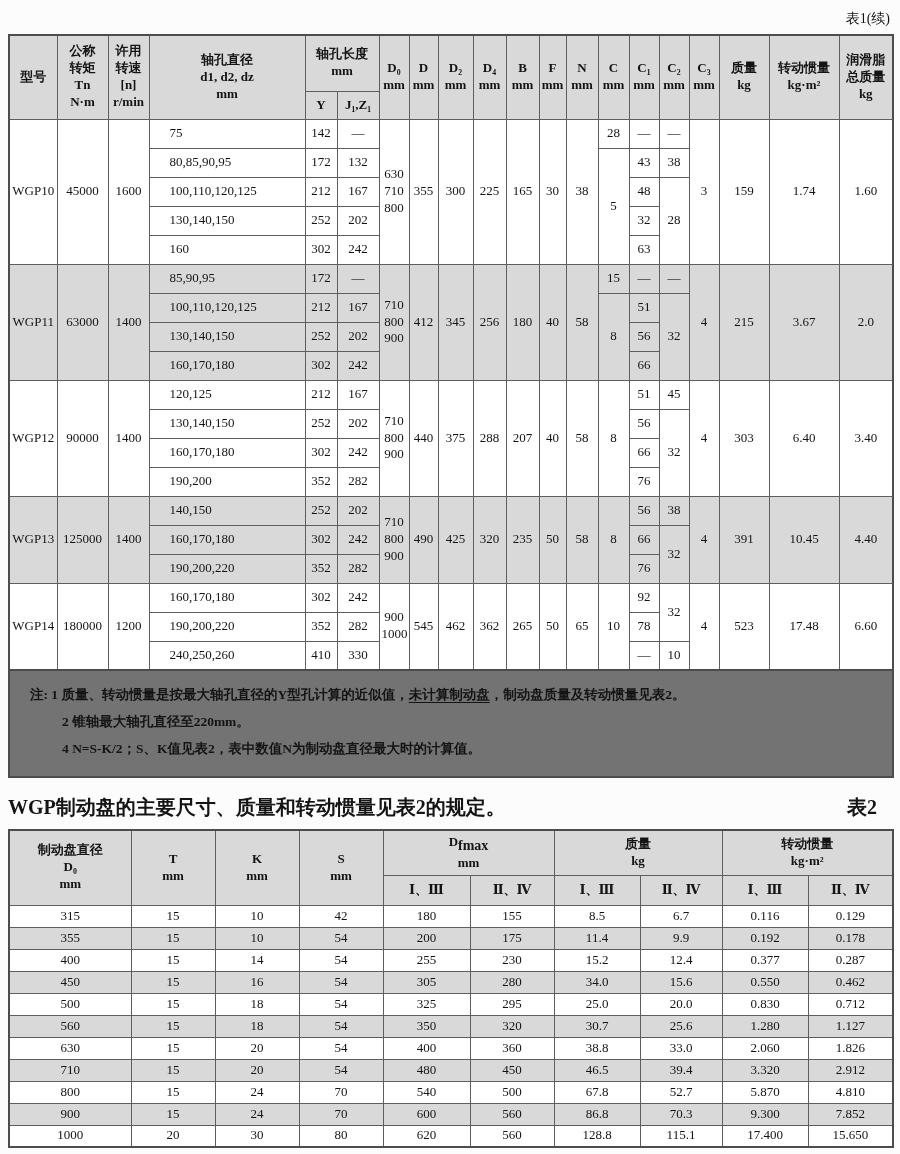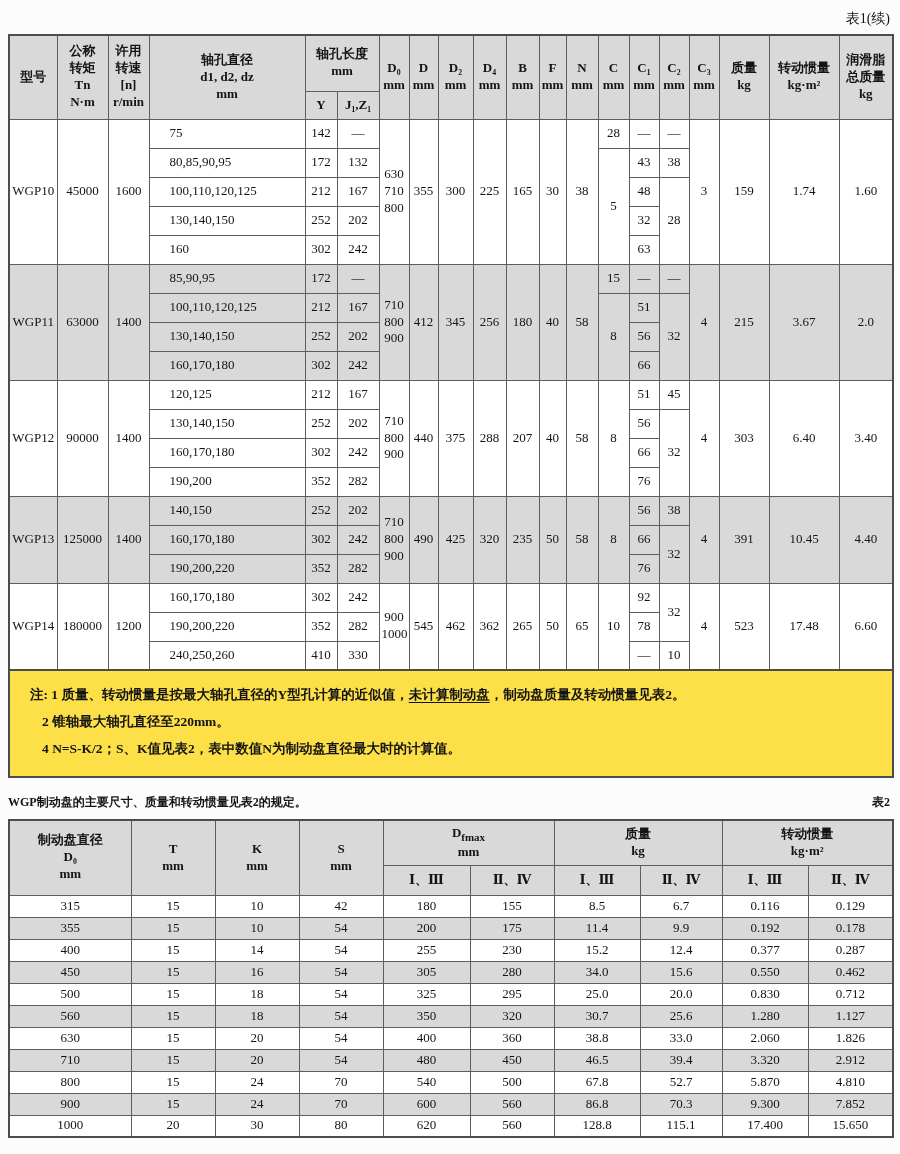--- a/index.html
+++ b/index.html
@@ -10,26 +10,26 @@
   th,td{border:1px solid #5e5e5e;text-align:center;vertical-align:middle;font-size:13px;padding:0 2px;line-height:1.3;white-space:pre-line;background:#fff;}
   thead th{font-weight:bold;background:#d9d9d9;}
   tbody tr.shade td{background:#d9d9d9;}
   td.l{text-align:left;padding-left:20px;}
   #t1 tbody tr{height:29px;}
   #t1 thead tr.h1{height:56px;}
   #t1 thead tr.h2{height:28px;}
   #t2 tbody tr{height:22px;}
   #t2 thead tr.h1{height:45px;}
   #t2 thead tr.h2{height:30px;}
-  sub{font-size:11px;}
-  .notes{width:854px;border:2px solid #4c4c4c;border-top:none;padding:10px 8px 14px 20px;font-weight:bold;font-size:13.5px;line-height:2.0;background:#fde047;}
+  sub{font-size:14px;}
+  .notes{width:854px;border:2px solid #4c4c4c;border-top:none;padding:10px 8px 14px 20px;font-weight:bold;font-size:13.5px;line-height:2.0;background:#737373;}
   .note-line{white-space:normal;}
-  .note-line.indent{margin-left:12px;}
+  .note-line.indent{margin-left:32px;}
   .u{text-decoration:underline;text-underline-offset:3px;}
-  .between-row{display:flex;justify-content:space-between;align-items:flex-end;font-weight:bold;font-size:12px;margin:16px 0 8px 0;padding-right:2px;}
+  .between-row{display:flex;justify-content:space-between;align-items:flex-end;font-weight:bold;font-size:20px;margin:16px 13px 8px 0;padding-right:2px;}
 </style>
 </head>
 <body>
 
 <div class="page">
 
   <div class="tag-row">
     <span>表1(续)</span>
   </div>
 

